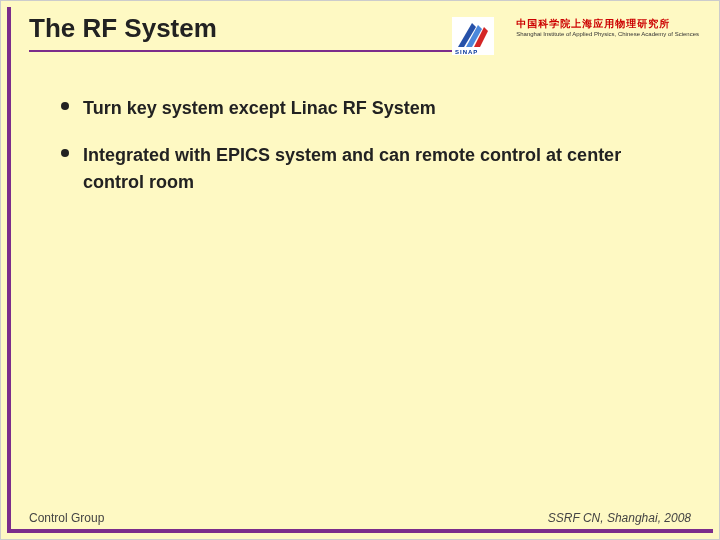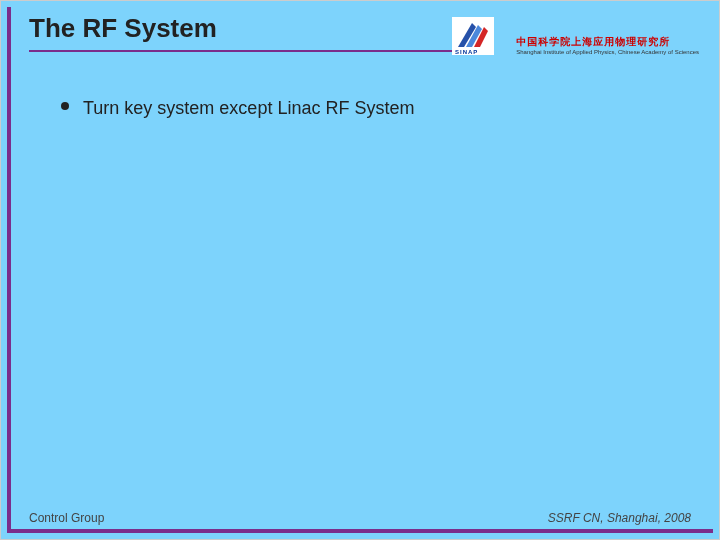--- a/index.html
+++ b/index.html
@@ -9,21 +9,21 @@
       height: 540px;
       background: #ffffff;
       font-family: Arial, sans-serif;
       overflow: hidden;
       position: relative;
     }
 
     .slide {
       width: 720px;
       height: 540px;
-      background: #7dd3fc;
+      background: #fef9c3;
       position: relative;
       border: 1px solid #ccc;
     }
 
     
     .slide::before {
       content: '';
       position: absolute;
       left: 6px;
       top: 6px;
@@ -71,20 +71,21 @@
       width: calc(100% - 8px);
     }
 
     .content-area {
       padding: 40px 50px 20px 60px;
     }
 
     .bullet-list {
       list-style: none;
       padding: 0;
+      font-weight: bold;
     }
 
     .bullet-item {
       display: flex;
       align-items: flex-start;
       margin-bottom: 20px;
       font-size: 18px;
       color: #222;
       line-height: 1.5;
     }
@@ -123,21 +124,21 @@
     .footer-right {
       font-size: 12px;
       color: #444;
       padding-right: 8px;
       font-style: italic;
     }
 
     
     .logo-wrapper {
       display: flex;
-      align-items: flex-end;
+      align-items: flex-start;
       gap: 22px;
       padding-top: 4px;
     }
 
     .logo-emblem {
       width: 42px;
       height: 38px;
       flex-shrink: 0;
     }
 
@@ -191,20 +192,24 @@
       </div>
     </div>
   </div>
 
   <div class="content-area">
     <ul class="bullet-list">
       <li class="bullet-item">
         <span class="bullet-dot"></span>
         <span class="bullet-text">Turn key system except Linac RF System</span>
       </li>
+      <li class="bullet-item">
+        <span class="bullet-dot"></span>
+        <span class="bullet-text">Integrated  with EPICS system and can remote control at center control room</span>
+      </li>
     </ul>
   </div>
 
   <div class="footer">
     <span class="footer-left">Control Group</span>
     <span class="footer-right">SSRF CN, Shanghai, 2008</span>
   </div>
 
 </div>
 

